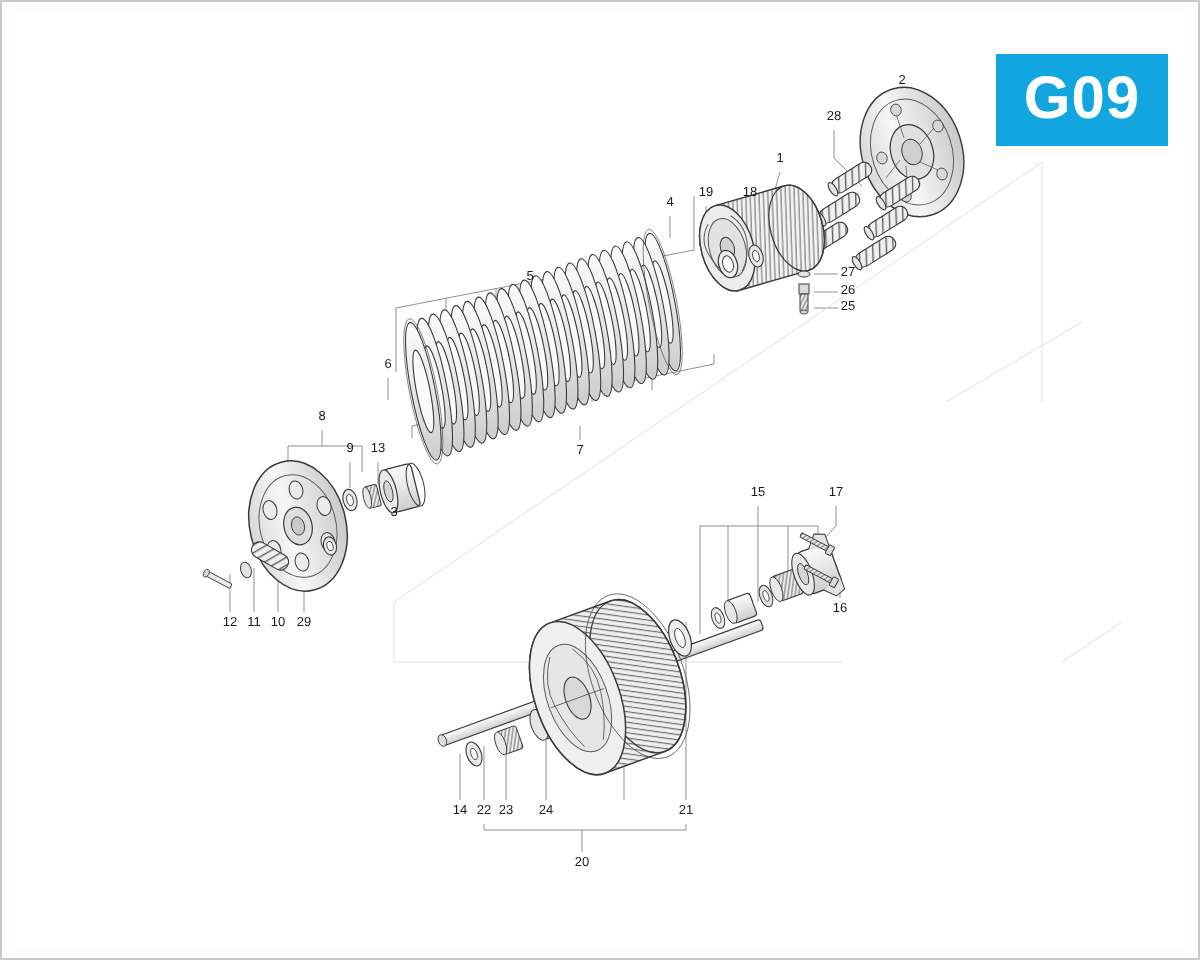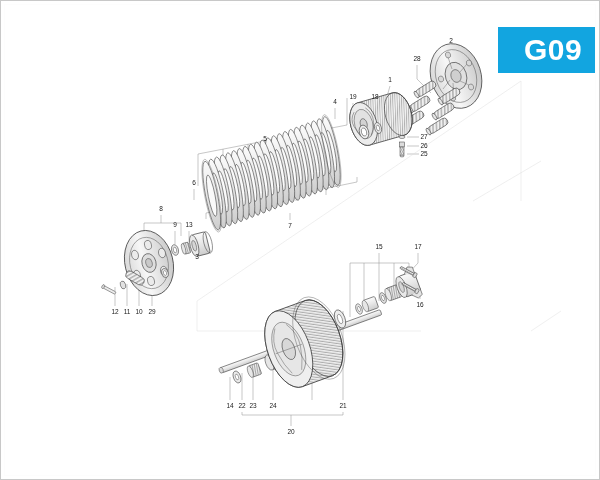--- a/index.html
+++ b/index.html
@@ -5,21 +5,21 @@
   html,body{margin:0;padding:0;background:#fff;}
   body{width:600px;height:480px;overflow:hidden;
        font-family:"Liberation Sans",sans-serif;}
   #page{position:relative;width:600px;height:480px;background:#ffffff;
         box-sizing:border-box;border:1px solid #c8c8c8;overflow:hidden;}
   #page::after{content:"";position:absolute;left:3px;top:3px;right:3px;bottom:3px;
         border:1px solid #fdfdfd;pointer-events:none;}
   #canvas{position:absolute;left:0;top:0;width:600px;height:480px;}
   .badge{position:absolute;display:flex;align-items:center;justify-content:center;
          color:#ffffff;font-size:30px;font-weight:600;letter-spacing:.5px;
-         font-family:"Liberation Sans",sans-serif;padding-left:12px;}
+         font-family:"Liberation Sans",sans-serif;}
   .lbl{position:absolute;font-size:6.5px;color:#1a1a1a;line-height:1;
        font-family:"Liberation Sans",sans-serif;white-space:nowrap;
        transform:translate(-50%,-50%);}
 </style>
 </head>
 <body>
 
 <div id="page">
 
   <svg id="canvas" viewBox="0 0 600 480">

